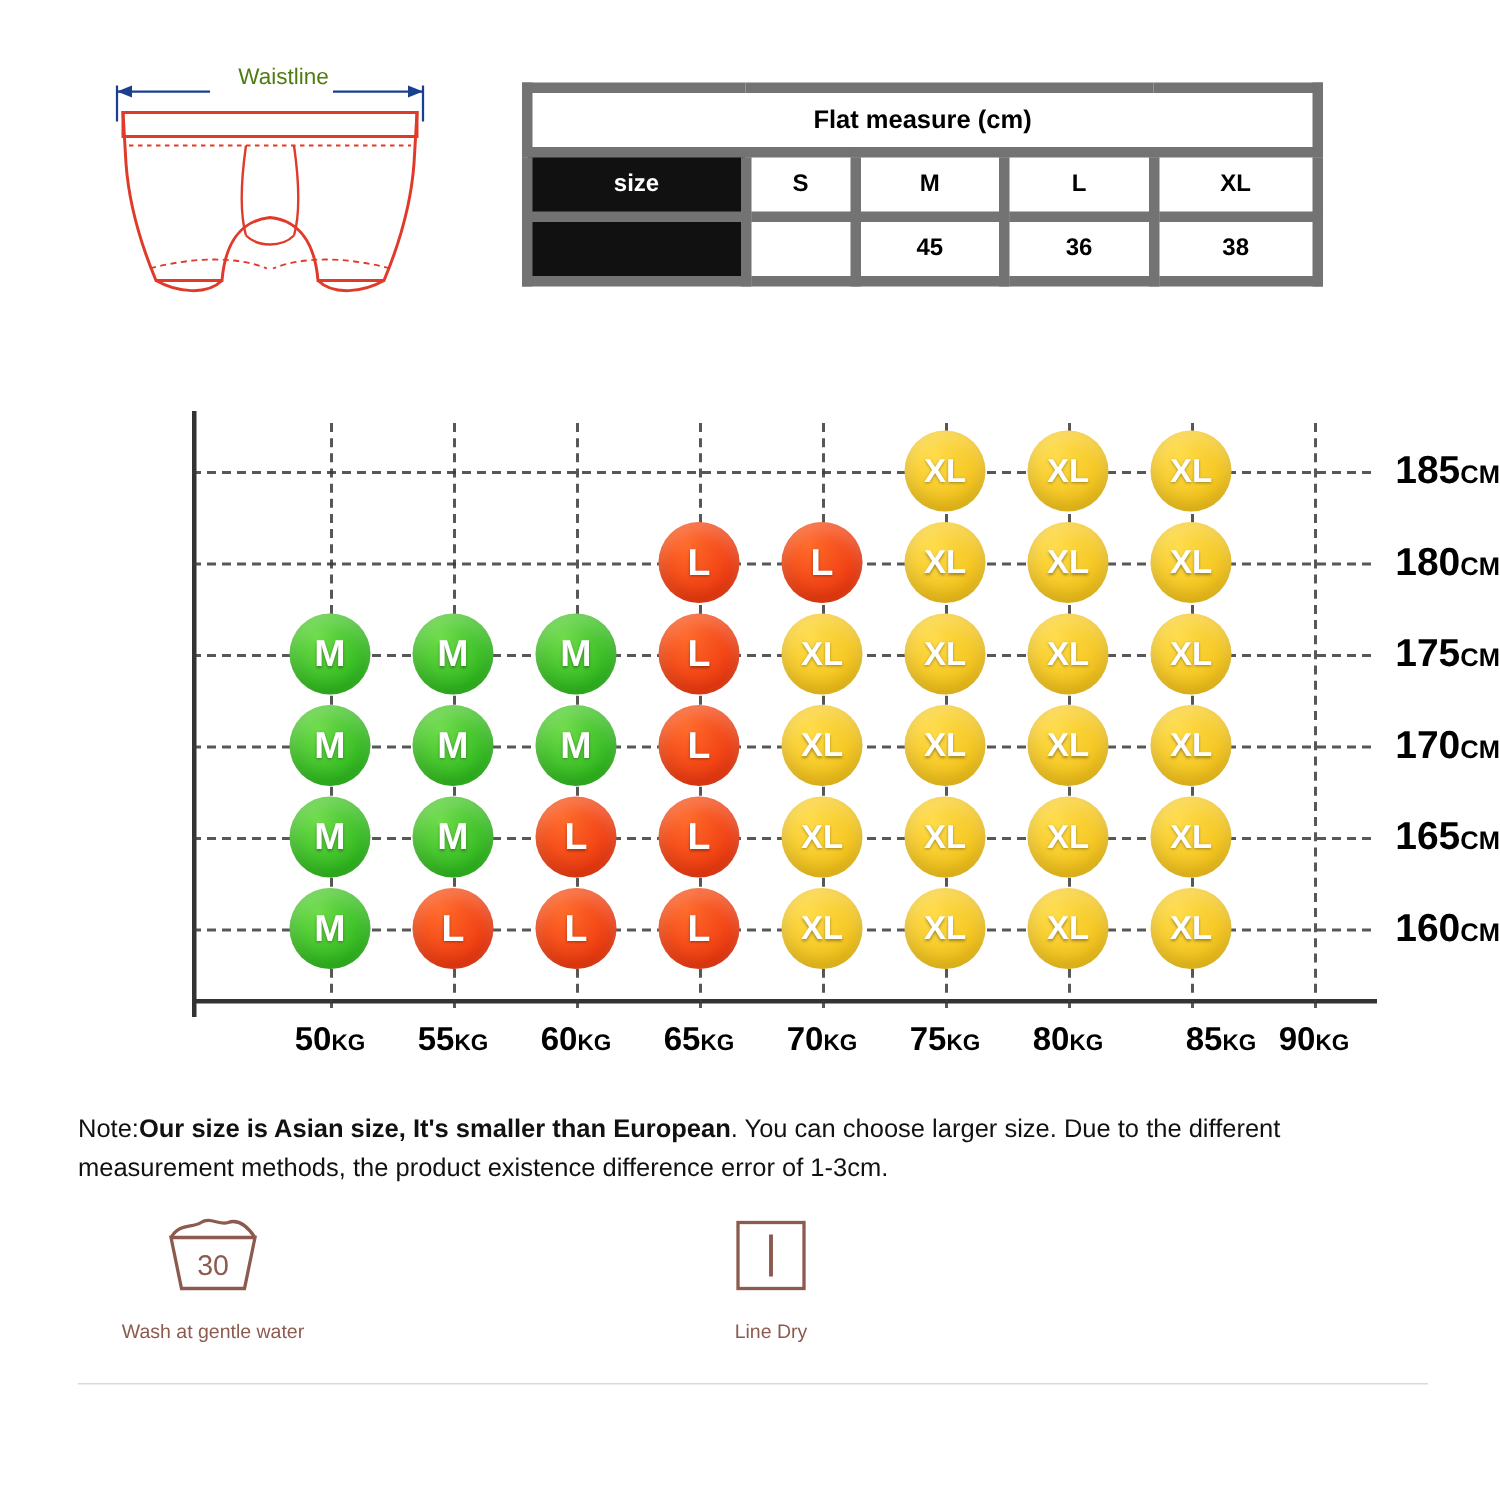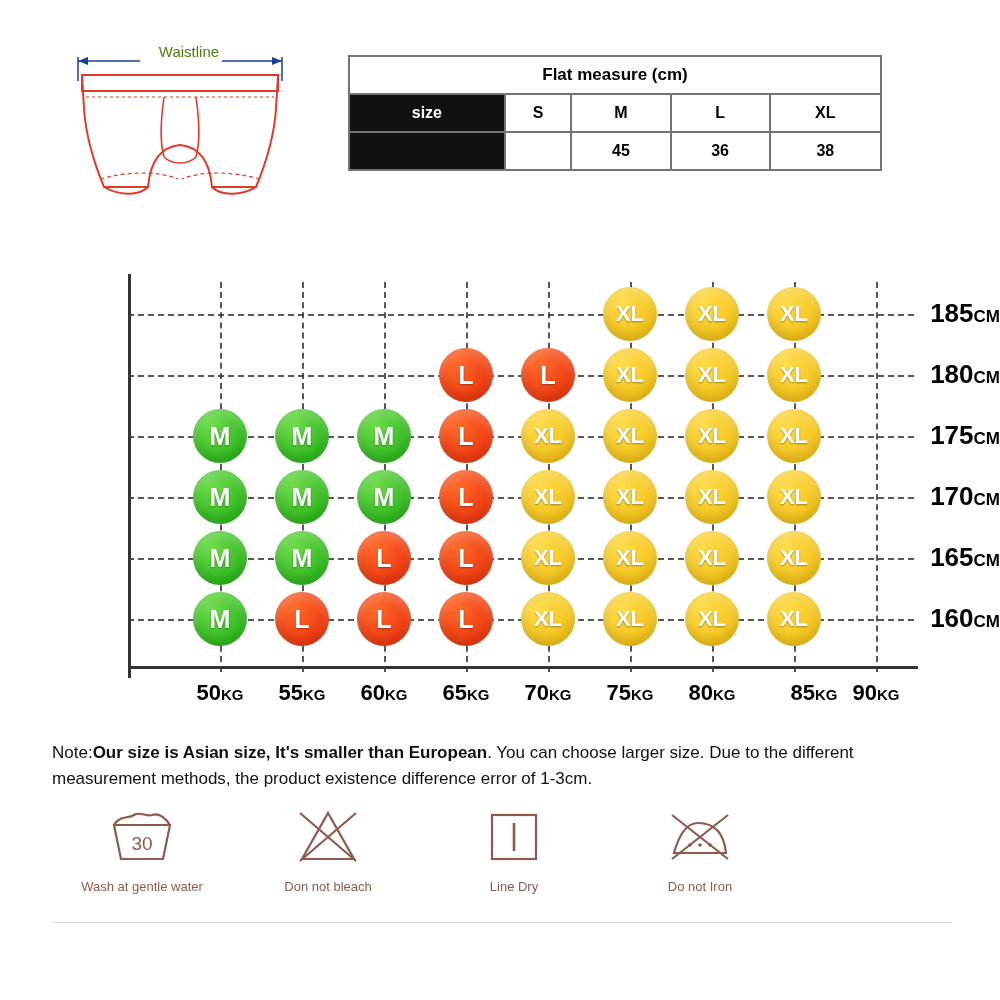--- a/index.html
+++ b/index.html
@@ -22,21 +22,21 @@
     font-size:15px;color:#4d7c0f;font-family:"Liberation Sans",sans-serif;
   }
 
   
   #measure-table{
     position:absolute;left:348px;top:55px;width:534px;
     border-collapse:collapse;
     border:2px solid #000;
   }
   #measure-table td,#measure-table th{
-    border:2px solid #737373;
+    border:7px solid #737373;
     text-align:center;
     font-size:16px;
     font-weight:bold;
     height:34px;
     background:#fff;
   }
   #measure-table .hdr{font-size:17px;}
   #measure-table .blk{background:#111;color:#111;}
   #measure-table .blk-label{background:#111;color:#fff;}
 
@@ -225,43 +225,24 @@
 
   <div class="care-item" style="left:0px;top:0;">
     <svg width="72" height="62" viewBox="0 0 72 62">
       <path d="M8,20 L64,20 L57,54 L15,54 Z" fill="none" stroke="#8d5a4f" stroke-width="2.2"></path>
       <path d="M8,20 C14,10 22,14 28,10 C34,6 40,12 46,10 C54,7 60,14 64,20" fill="none" stroke="#8d5a4f" stroke-width="2.2"></path>
       <text x="36" y="45" font-size="19" font-family="Liberation Sans, sans-serif" text-anchor="middle" fill="#8d5a4f">30</text>
     </svg>
     <div class="care-cap">Wash at gentle water</div>
   </div>
 
-  <div class="care-item" style="left:186px;top:0;">
-    <svg width="72" height="62" viewBox="0 0 72 62">
-      <path d="M36,8 L62,54 L10,54 Z" fill="none" stroke="#8d5a4f" stroke-width="2.2"></path>
-      <line x1="8" y1="8" x2="64" y2="56" stroke="#8d5a4f" stroke-width="2.2"></line>
-      <line x1="64" y1="8" x2="8" y2="56" stroke="#8d5a4f" stroke-width="2.2"></line>
-    </svg>
-    <div class="care-cap">Don not bleach</div>
-  </div>
 
   <div class="care-item" style="left:372px;top:0;">
     <svg width="72" height="62" viewBox="0 0 72 62">
       <rect x="14" y="10" width="44" height="44" fill="none" stroke="#8d5a4f" stroke-width="2.2"></rect>
       <line x1="36" y1="18" x2="36" y2="46" stroke="#8d5a4f" stroke-width="2.6"></line>
     </svg>
     <div class="care-cap">Line Dry</div>
   </div>
 
-  <div class="care-item" style="left:558px;top:0;">
-    <svg width="72" height="62" viewBox="0 0 72 62">
-      <path d="M10,48 L62,48 C60,28 50,18 34,18 C24,18 16,26 10,48 Z" fill="none" stroke="#8d5a4f" stroke-width="2.2"></path>
-      <circle cx="26" cy="40" r="1.8" fill="#8d5a4f"></circle>
-      <circle cx="36" cy="40" r="1.8" fill="#8d5a4f"></circle>
-      <circle cx="46" cy="40" r="1.8" fill="#8d5a4f"></circle>
-      <line x1="8" y1="10" x2="64" y2="54" stroke="#8d5a4f" stroke-width="2.2"></line>
-      <line x1="64" y1="10" x2="8" y2="54" stroke="#8d5a4f" stroke-width="2.2"></line>
-    </svg>
-    <div class="care-cap">Do not Iron</div>
-  </div>
 
 </div>
 <div id="care-rule"></div>
 
 </body></html>

